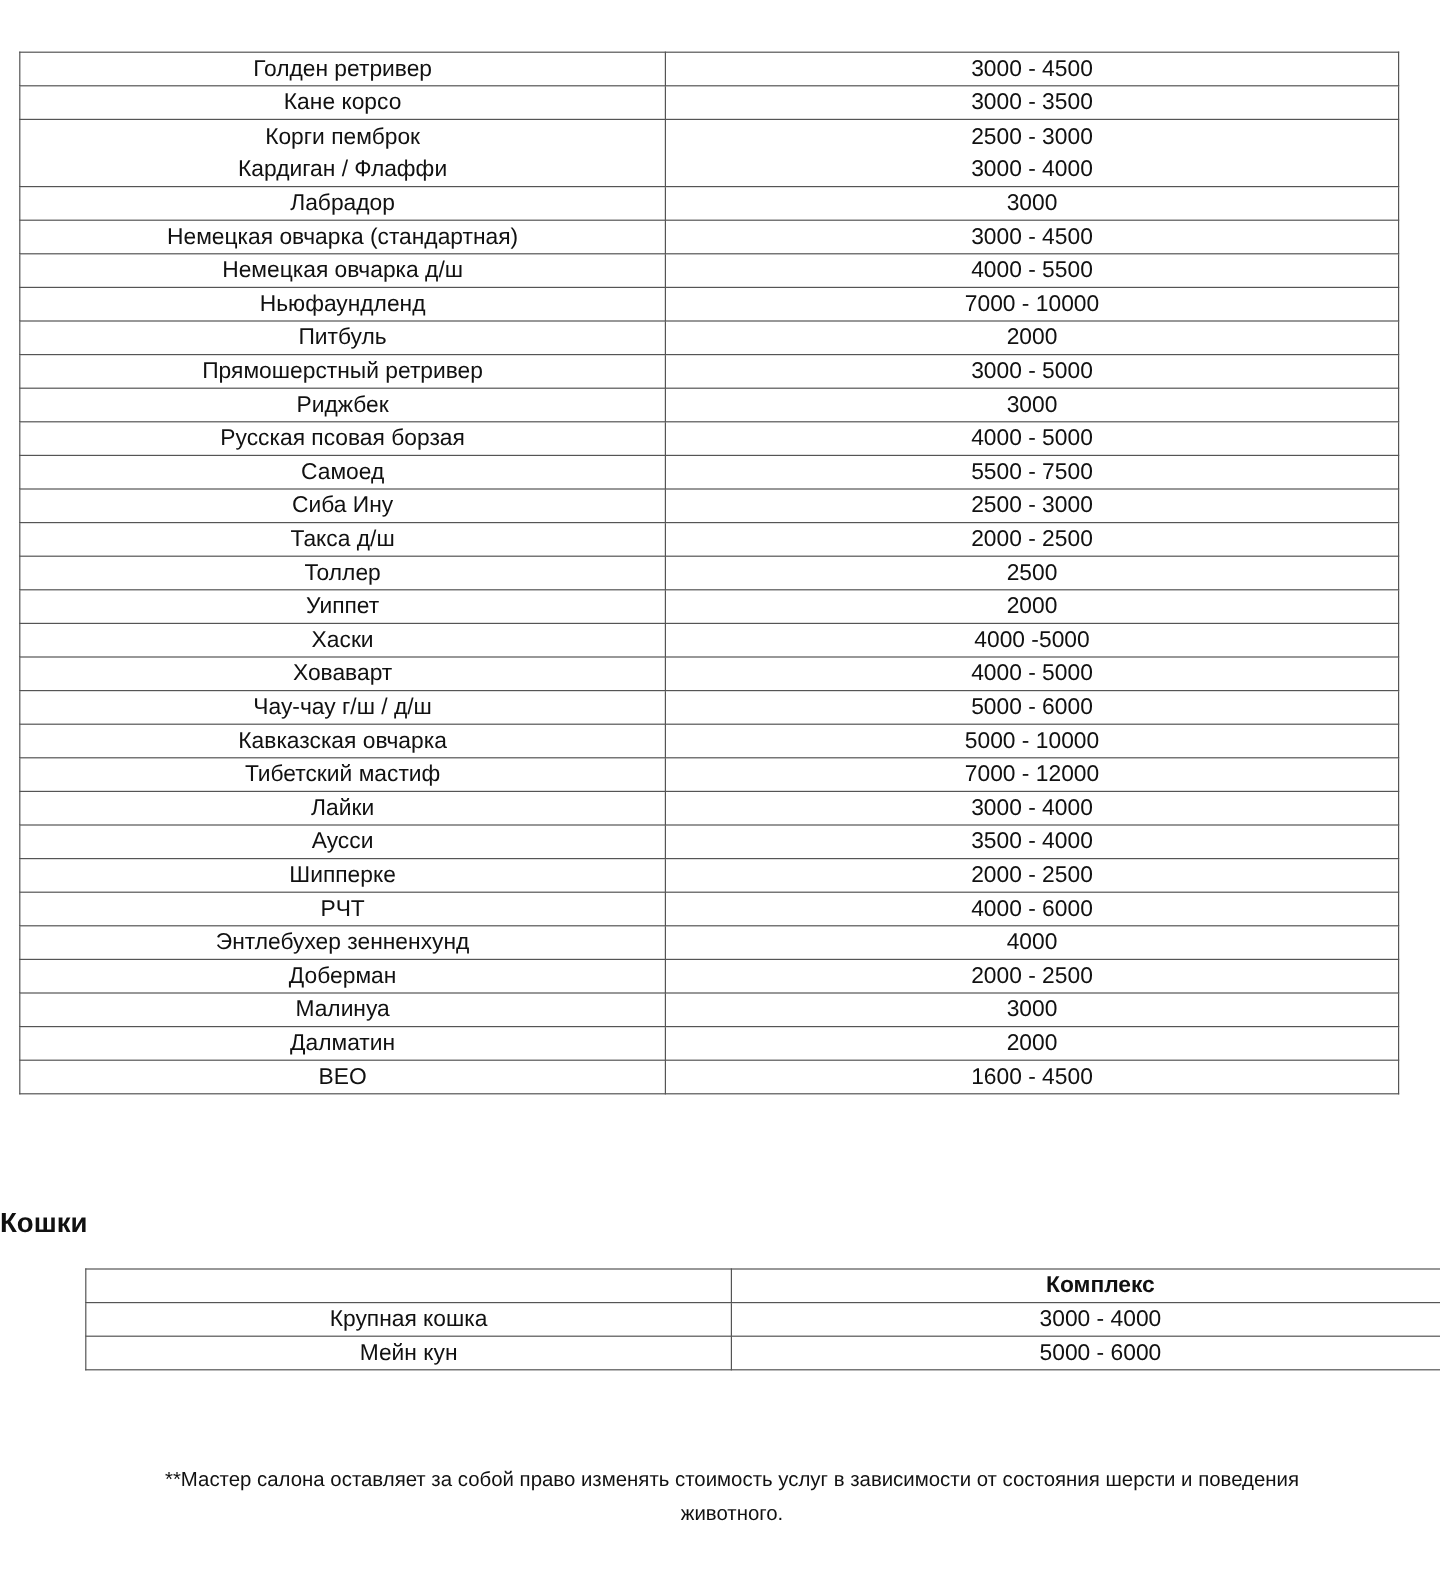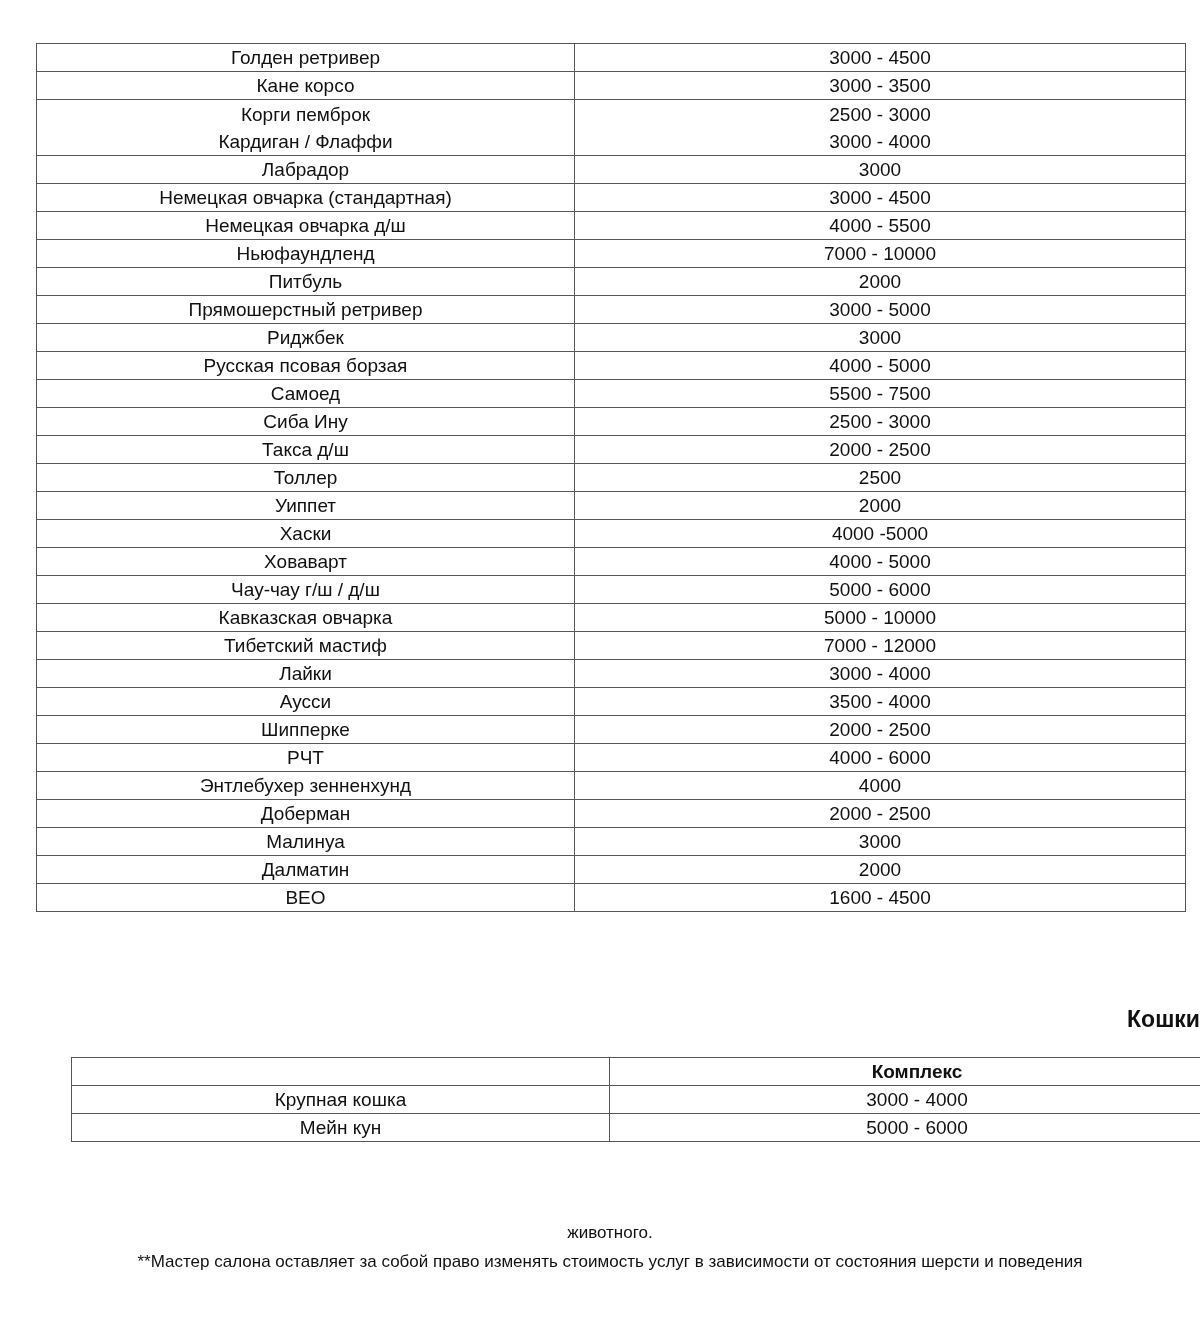--- a/index.html
+++ b/index.html
@@ -1,25 +1,25 @@
 <!DOCTYPE html>
 <html><head>
 <meta charset="utf-8">
 <style>
   html, body { margin: 0; padding: 0; background: #ffffff; }
   body { width: 1200px; height: 1319px; position: relative; overflow: hidden;
          font-family: "Liberation Sans", "DejaVu Sans", sans-serif; color: #111; }
   table { border-collapse: collapse; position: absolute; table-layout: fixed; }
   td { border: 1px solid #555; text-align: center; font-size: 19px; padding: 0; height: 27px; line-height: 27px; }
-  #dogs-table { left: 36px; top: 43px; width: 1149px; }
+  #dogs-table { left: 16px; top: 43px; width: 1149px; }
   #dogs-table col.c1 { width: 538px; }
   #dogs-table col.c2 { width: 611px; }
   td.double { height: 55px; line-height: 27px; }
   td.double span { display: block; }
-  #cats-title { position: absolute; top: 1006px; left: 0; width: 1200px; text-align: right;
+  #cats-title { position: absolute; top: 1006px; left: 0; width: 1200px; text-align: left;
                 font-size: 23px; font-weight: bold; }
   #cats-table { left: 27px; top: 1057px; width: 1153px; margin-left: 44px; }
   #cats-table col.c1 { width: 538px; }
   #cats-table col.c2 { width: 615px; }
   #cats-table td.head { font-weight: bold; }
   #footnote { position: absolute; top: 1218px; left: 60px; width: 1100px; text-align: center;
               font-size: 17px; line-height: 29px; }
 </style>
 </head>
 <body>
@@ -176,15 +176,15 @@
       <td>3000 - 4000</td>
     </tr>
     <tr>
       <td>Мейн кун</td>
       <td>5000 - 6000</td>
     </tr>
   </tbody>
 </table>
 
 <div id="footnote">
+  <div>**Мастер салона оставляет за собой право изменять стоимость услуг в зависимости от состояния шерсти и поведения</div>
   <div>животного.</div>
-  <div>**Мастер салона оставляет за собой право изменять стоимость услуг в зависимости от состояния шерсти и поведения</div>
 </div>
 
 </body></html>

